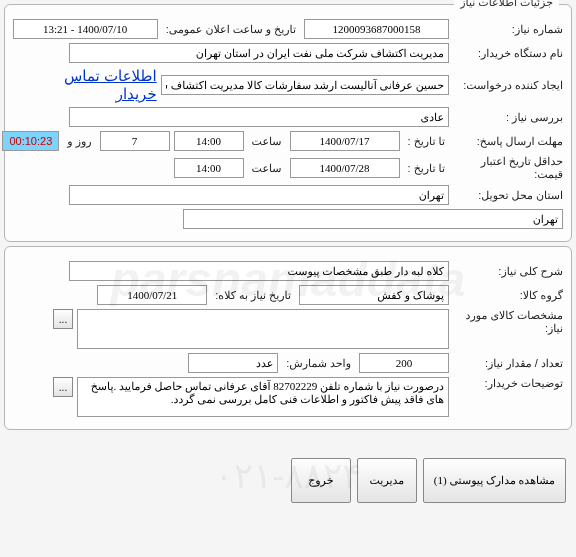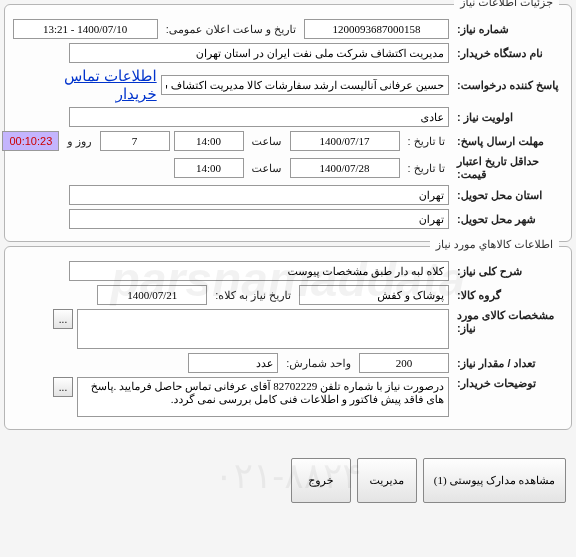--- a/index.html
+++ b/index.html
@@ -57,24 +57,23 @@
   display: flex;
   align-items: center;
   margin-bottom: 4px;
   gap: 4px;
   flex-wrap: nowrap;
 }
 .label {
   color: #222;
   font-size: 11px;
   width: 110px;
-  text-align: left;
+  text-align: right;
   flex-shrink: 0;
   padding-left: 4px;
-  font-weight: bold;
 }
 .label-inline {
   color: #222;
   font-size: 11px;
   flex-shrink: 0;
   padding: 0 4px;
 }
 input[type=text], textarea {
   border: 1px solid #999;
   background: #fff;
@@ -91,21 +90,21 @@
   width: 380px;
 }
 .link {
   color: #0033cc;
   text-decoration: underline;
   font-size: 15px;
   cursor: pointer;
 }
 .countdown {
   border: 1px solid #999;
-  background: #c4b5fd;
+  background: #7dd3fc;
   color: #c00;
   font-size: 11px;
   padding: 2px 6px;
   height: 20px;
   display: inline-flex;
   align-items: center;
   direction: ltr;
 }
 .btn-bar {
   display: flex;
@@ -156,27 +155,27 @@
       <span class="label-inline">تاریخ و ساعت اعلان عمومی:</span>
       <input type="text" class="w150 center" value="1400/07/10 - 13:21" style="">
     </div>
 
     <div class="row">
       <span class="label">نام دستگاه خریدار:</span>
       <input type="text" class="w380" value="مدیریت اکتشاف شرکت ملی نفت ایران در استان تهران" style="">
     </div>
 
     <div class="row">
-      <span class="label">پاسخ کننده درخواست:</span>
+      <span class="label">ایجاد کننده درخواست:</span>
       <input type="text" class="w380" value="حسین عرفانی آنالیست ارشد سفارشات کالا مدیریت اکتشاف شرکت ملی نفت ا" style="">
       <a class="link">اطلاعات تماس خریدار</a>
     </div>
 
     <div class="row">
-      <span class="label">اولویت نیاز :</span>
+      <span class="label">بررسی نیاز :</span>
       <input type="text" class="w380" value="عادی" style="">
     </div>
 
     <div class="row">
       <span class="label">مهلت ارسال پاسخ:</span>
       <span class="label-inline">تا تاریخ :</span>
       <input type="text" class="w110 center" value="1400/07/17" style="">
       <span class="label-inline">ساعت</span>
       <input type="text" class="w70 center" value="14:00" style="">
       <input type="text" class="w70 center" value="7" style="">
@@ -192,29 +191,27 @@
       <span class="label-inline">ساعت</span>
       <input type="text" class="w70 center" value="14:00" style="">
     </div>
 
     <div class="row">
       <span class="label">استان محل تحویل:</span>
       <input type="text" class="w380" value="تهران" style="">
     </div>
 
     <div class="row">
-      <span class="label">شهر محل تحویل:</span>
       <input type="text" class="w380" value="تهران" style="">
     </div>
 
   </div>
 </div>
 
 <div class="panel">
-  <div class="panel-title">اطلاعات کالاهاي مورد نياز</div>
   <div class="panel-body">
 
     <div class="row">
       <span class="label">شرح کلی نیاز:</span>
       <input type="text" class="w380" value="کلاه لبه دار طبق مشخصات پیوست" style="">
     </div>
 
     <div class="row">
       <span class="label">گروه کالا:</span>
       <input type="text" class="w150" value="پوشاک و کفش" style="">

